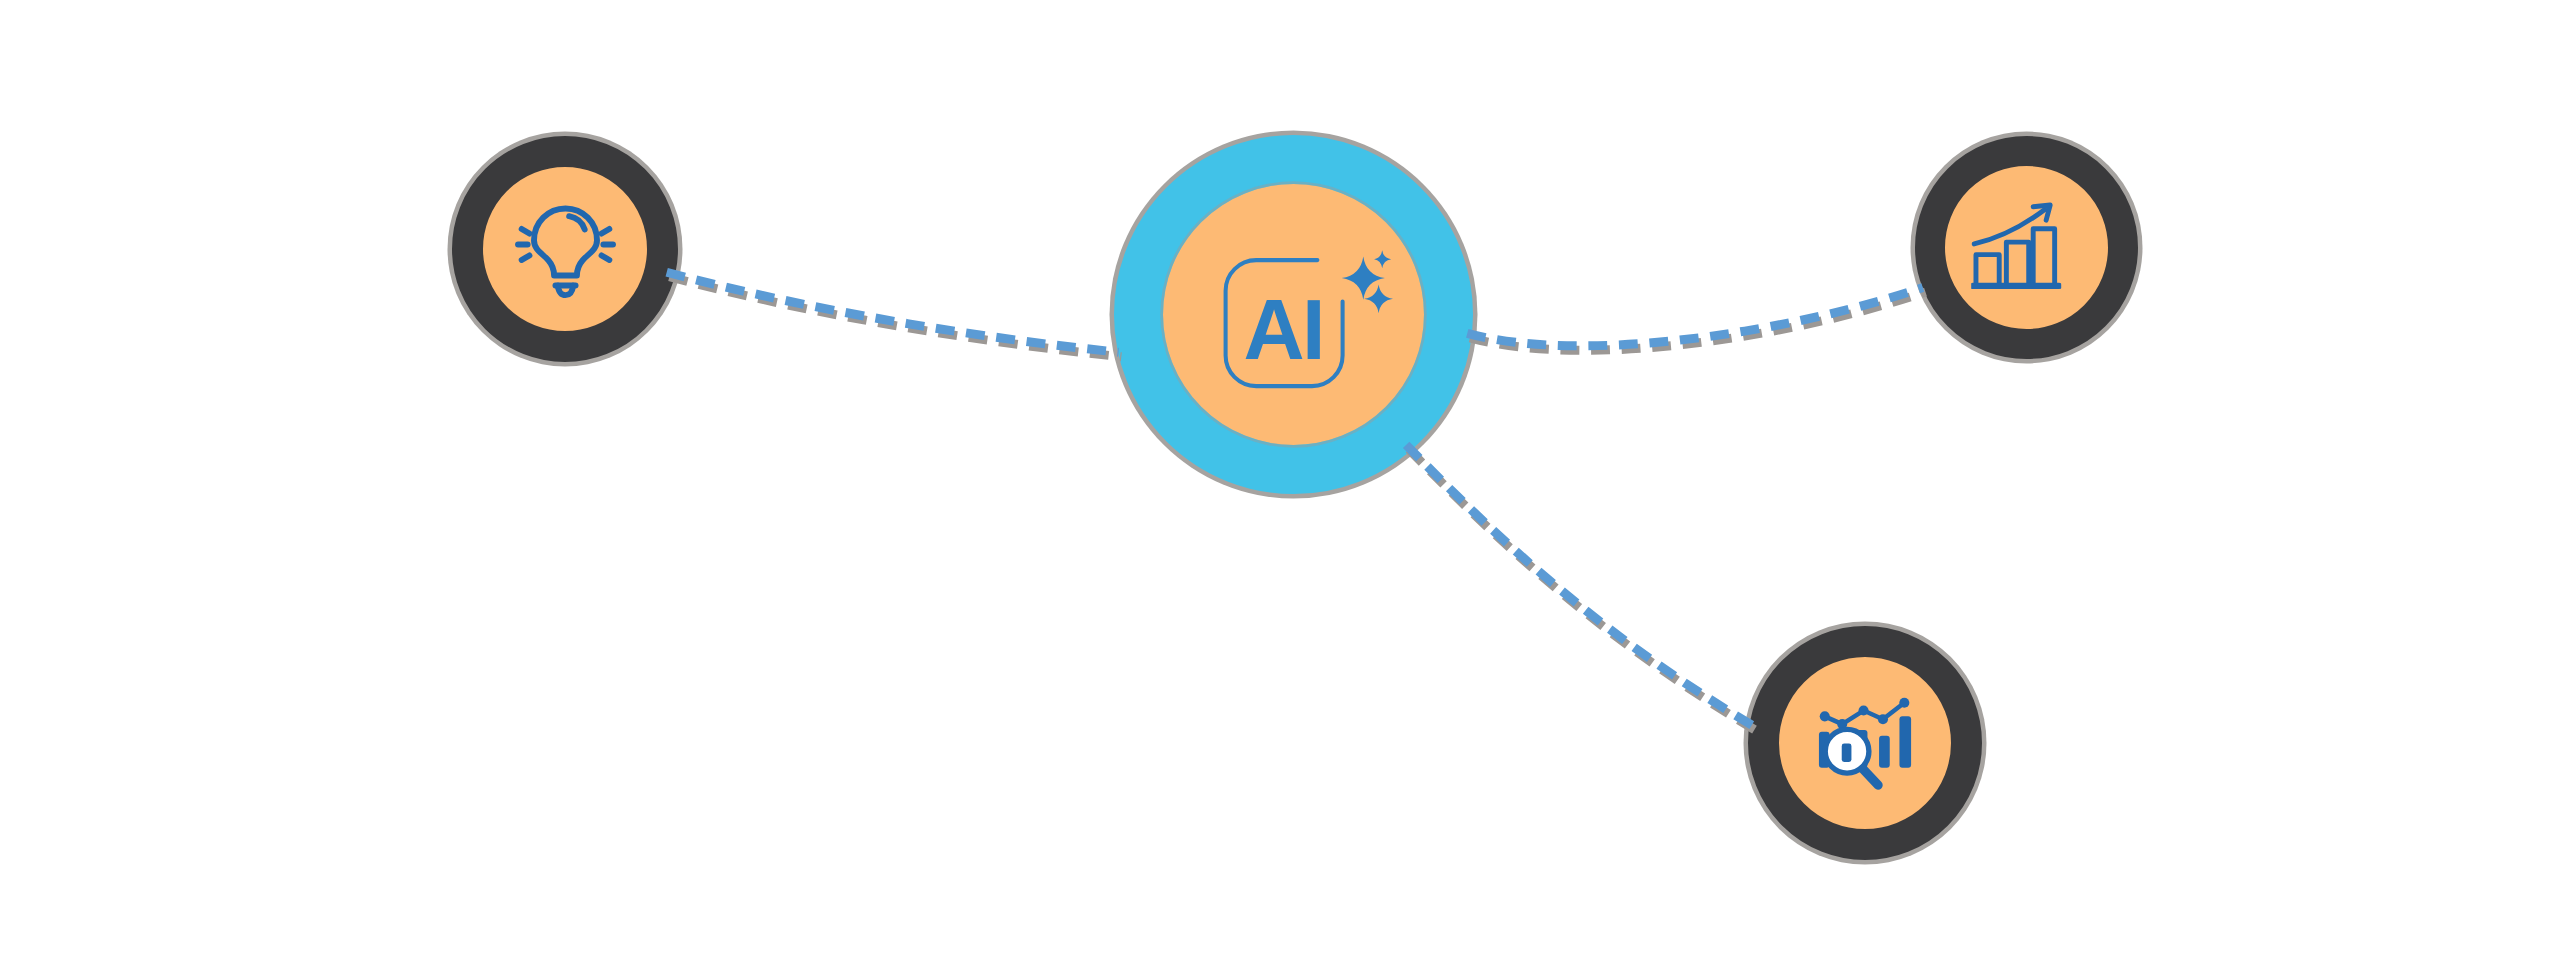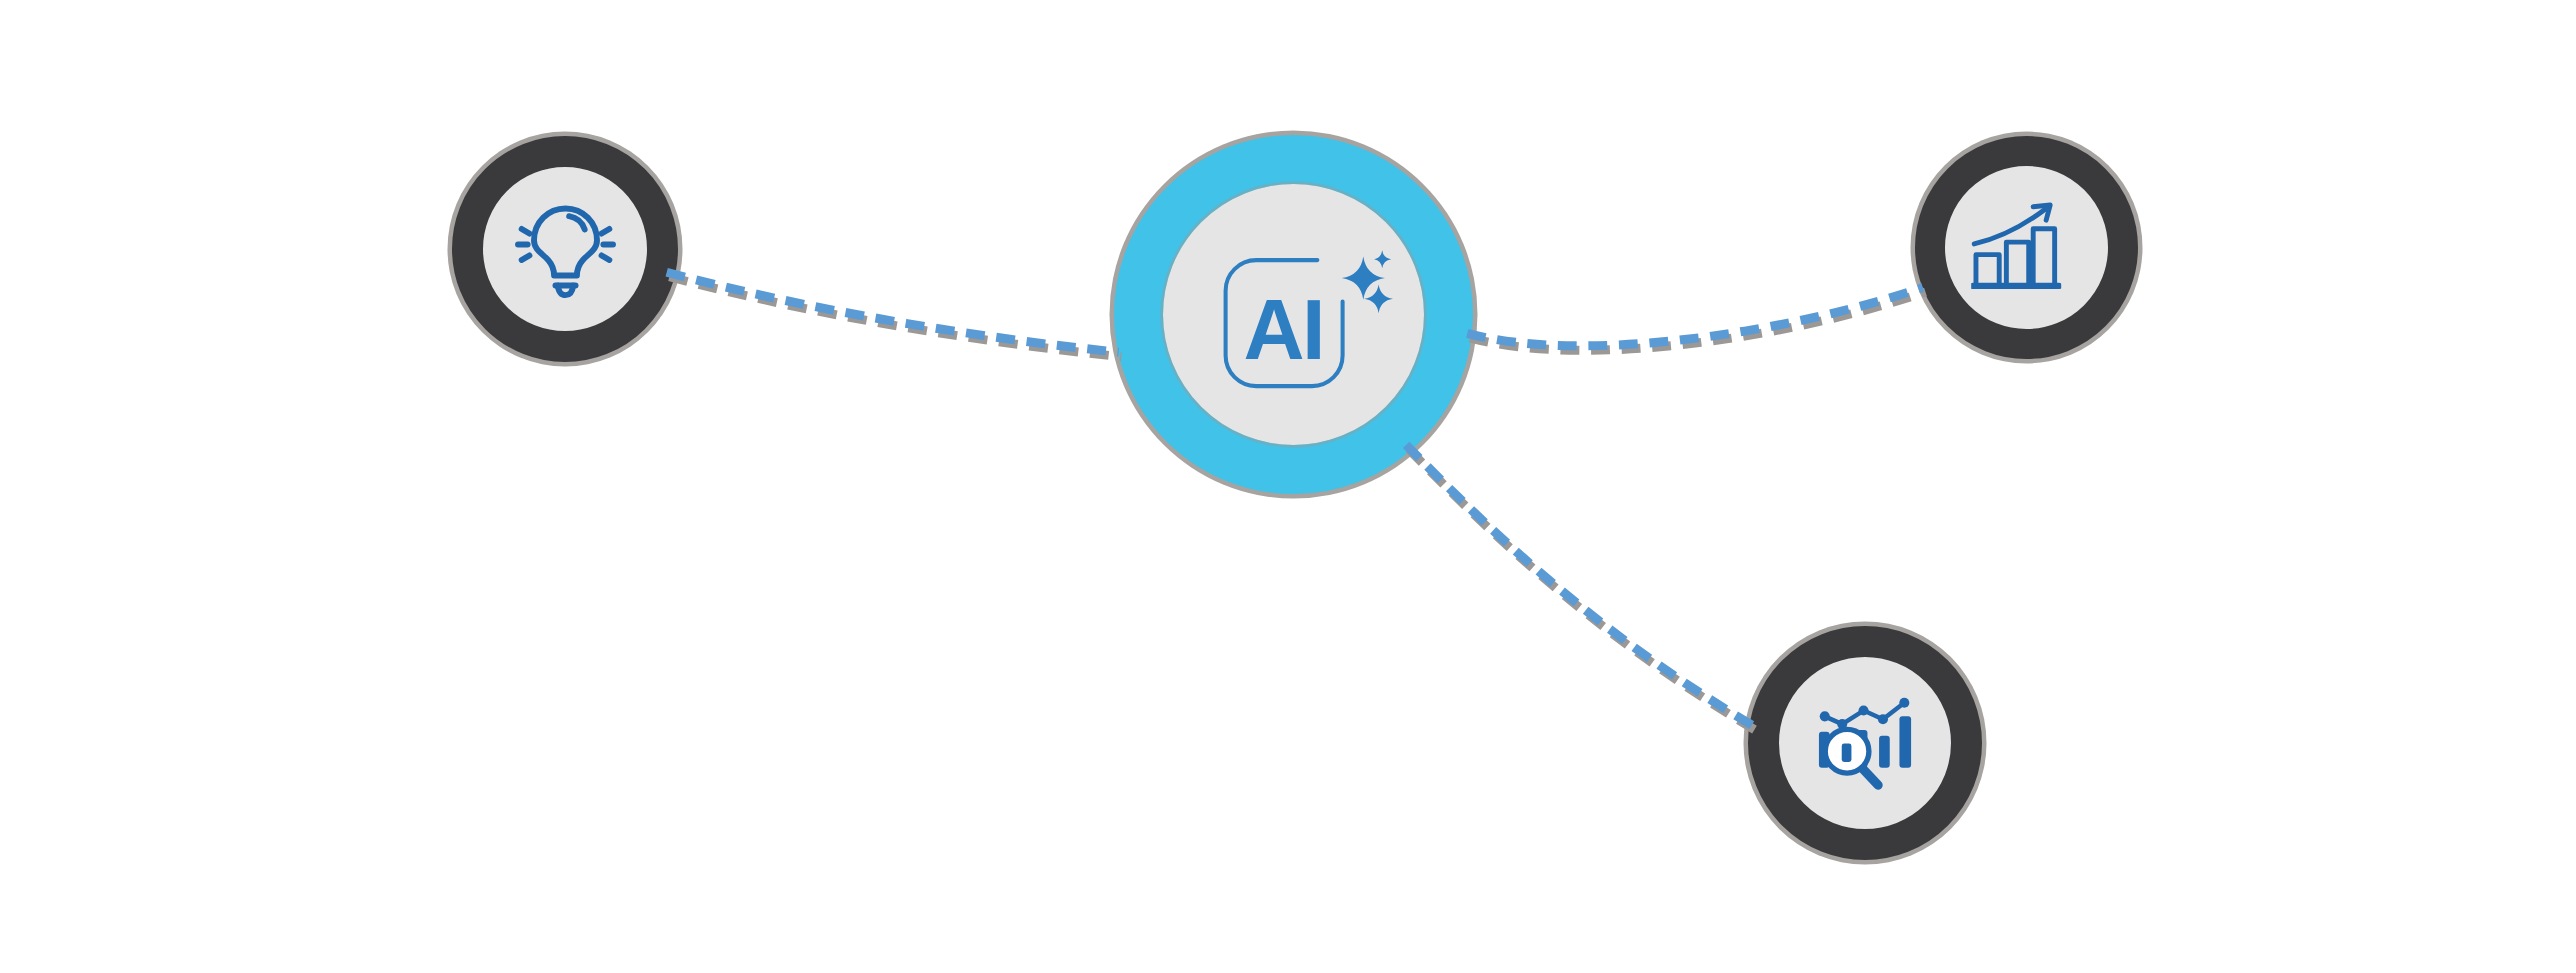--- a/index.html
+++ b/index.html
@@ -6,21 +6,21 @@
   .canvas{
     position:relative;
     width:2576px;height:974px;
     background:#ffffff;
     overflow:hidden;
     font-family:"Liberation Sans",sans-serif;
   }
   .node{
     position:absolute;
     border-radius:50%;
-    background:#e5e5e5;
+    background:#fdba74;
     box-sizing:border-box;
     box-shadow:0 0 0 4.5px #a6a3a0;
   }
   .node .core{
     position:absolute;
     inset:0;
     border-radius:50%;
     display:flex;
     align-items:center;
     justify-content:center;

